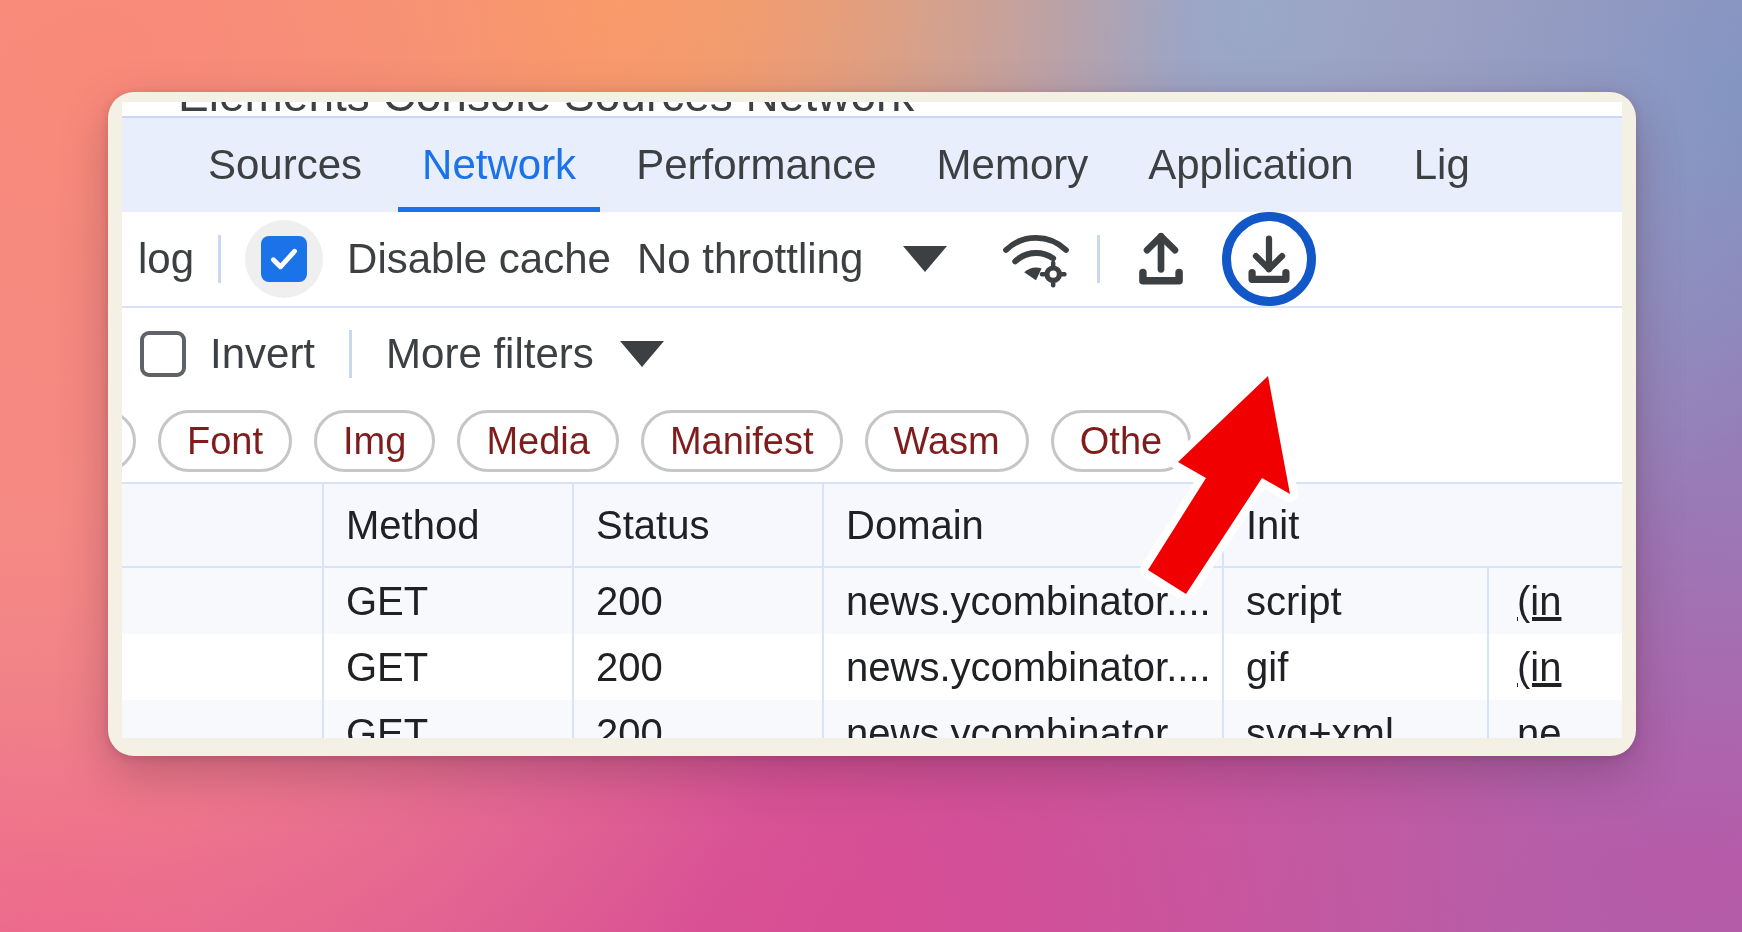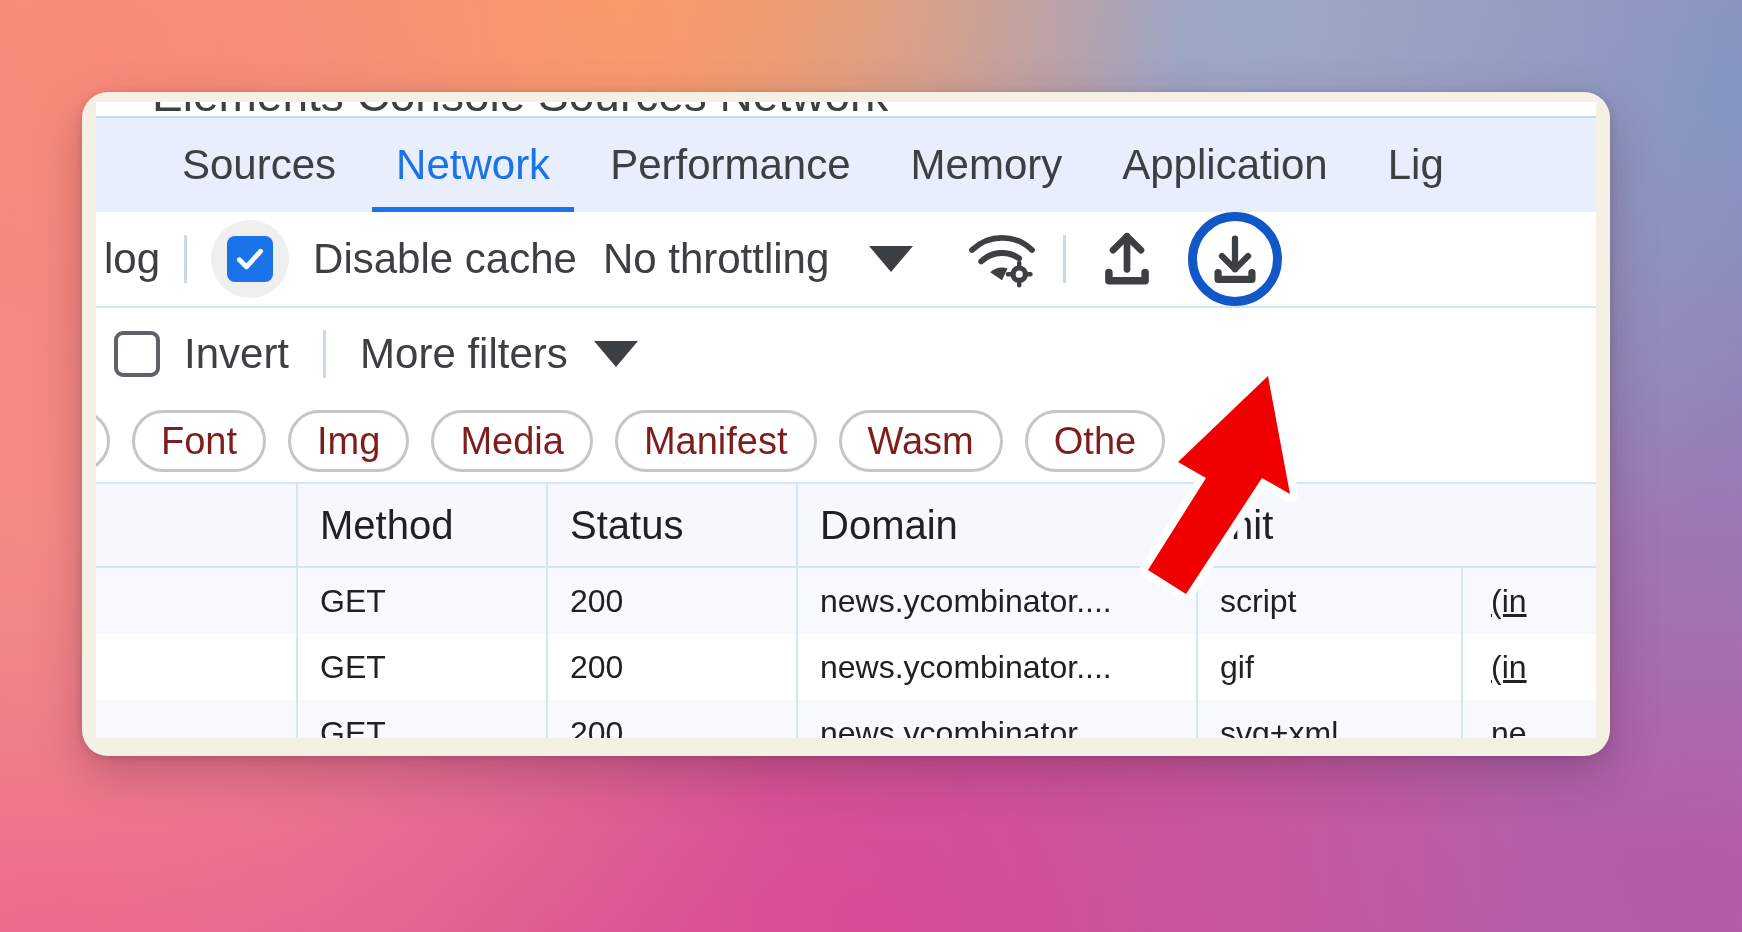--- a/index.html
+++ b/index.html
@@ -21,21 +21,21 @@
       radial-gradient(circle at 3% 96%, #e8518e 0%, rgba(232,81,142,0) 48%),
       radial-gradient(circle at 50% 100%, #d64d96 0%, rgba(214,77,150,0) 55%),
       radial-gradient(circle at 97% 92%, #b55ba8 0%, rgba(181,91,168,0) 50%),
       radial-gradient(circle at 99% 55%, #b07bb4 0%, rgba(176,123,180,0) 45%),
       linear-gradient(160deg, #f09a72 0%, #c78fae 45%, #c95c9b 75%, #b85aa6 100%);
   }
 
   
   #window-card {
     position: absolute;
-    left: 82px; top: 92px; width: 1528px; height: 664px;
+    left: 108px; top: 92px; width: 1528px; height: 664px;
     background: #f4f1e4;
     border-radius: 26px;
     box-shadow: 0 18px 48px rgba(80,30,60,.30), 0 2px 8px rgba(80,30,60,.18);
     overflow: hidden;
   }
   #card-inner {
     position: absolute;
     left: 14px; top: 10px; right: 14px; bottom: 18px;
     background: #ffffff;
     overflow: hidden;
@@ -70,21 +70,21 @@
   .tab.active::after {
     content: ""; position: absolute; left: 6px; right: 6px; bottom: 0;
     height: 6px; background: #1a73e8;
   }
 
   
   #toolbar {
     position: relative;
     height: 96px; background: #fff;
     border-bottom: 2px solid #d7e3fb;
-    display: flex; align-items: center; 
+    display: flex; align-items: center; padding-left: 8px;
     overflow: visible;
   }
   .tb-text { font-size: 42px; color: #3c4043; white-space: nowrap; }
   .tb-sep {
     width: 3px; height: 48px; background: #c9d7f0; margin: 0 24px; flex: none;
   }
   .chk-wrap {
     display: flex; align-items: center; gap: 14px;
   }
   .chk-halo {
@@ -138,21 +138,21 @@
   .chip.clip-left { margin-left: -56px; }
 
   
   #req-table { width: 100%; background: #fff; }
   .row { display: flex; height: 66px; align-items: center; }
   .row.head { height: 84px; background: #f6f8fd; border-bottom: 2px solid #d7e3fb; }
   .row.odd { background: #f7f9fd; }
   .row.even { background: #ffffff; }
   .cell {
     height: 100%; display: flex; align-items: center;
-    padding-left: 22px; font-size: 32px; color: #202124;
+    padding-left: 22px; font-size: 40px; color: #202124;
     border-left: 2px solid #d7e3fb; white-space: nowrap; overflow: hidden;
     flex: none;
   }
   .cell.first { border-left: none; }
   .row.head .cell { font-size: 40px; color: #202124; }
   .cell a { color: #202124; text-decoration: underline; margin-left: 6px; }
   .c-name   { width: 200px; }
   .c-method { width: 250px; }
   .c-status { width: 250px; }
   .c-domain { width: 400px; }

